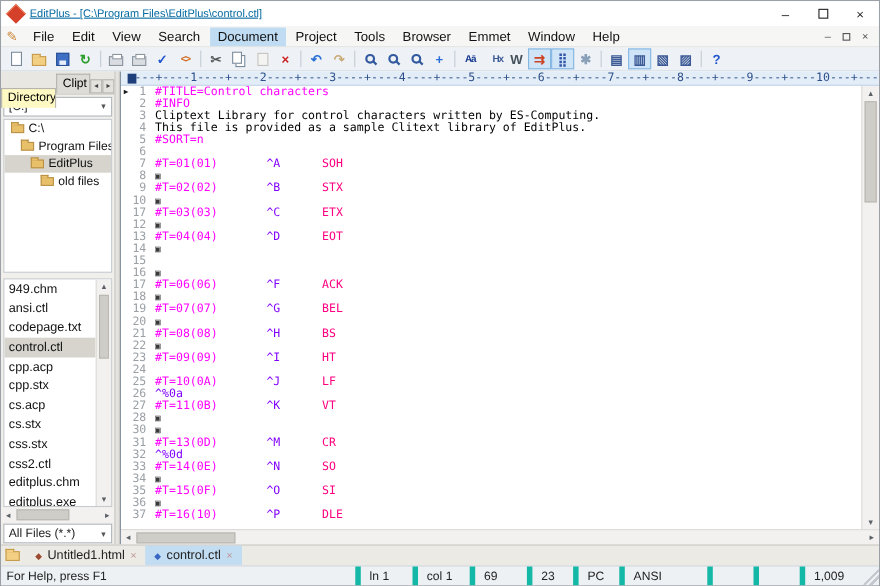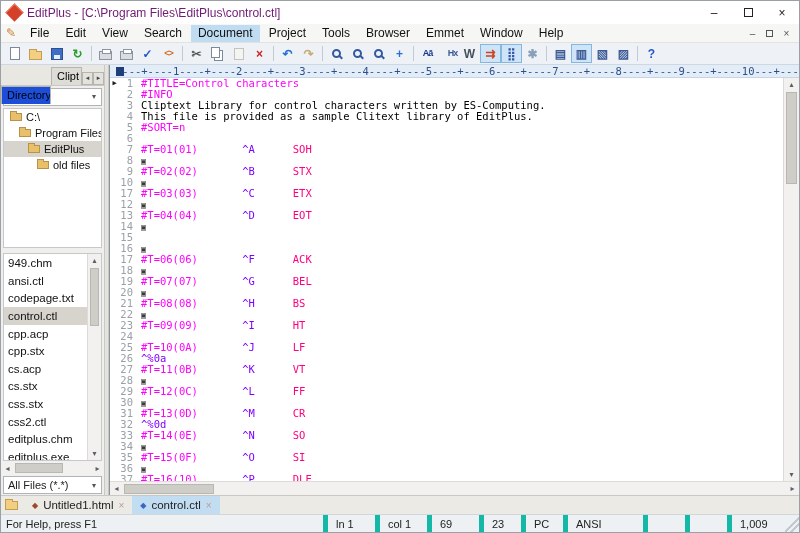--- a/index.html
+++ b/index.html
@@ -4,21 +4,21 @@
 <style>
   * { margin:0; padding:0; box-sizing:border-box; }
   html,body { width:800px; height:533px; overflow:hidden; background:#fff;
               font-family:"Liberation Sans", sans-serif; }
   #win { width:800px; height:533px; border:1px solid #9aa0a6; display:flex; flex-direction:column; background:#f0efec; }
 
   
   .titlebar { height:23px; background:#ffffff; display:flex; align-items:center; flex:0 0 auto; }
   .app-logo { width:13px; height:13px; margin:0 6px 0 7px; background:#d4402a; transform:rotate(45deg);
               box-shadow:inset 1px 1px 0 #f08a6a; flex:0 0 auto; }
-  .title-text { font-size:12px; color:#701a75; white-space:nowrap; }
+  .title-text { font-size:10px; color:#0369a1; white-space:nowrap;text-decoration:underline; }
   .tb-spacer { flex:1; }
   .winbtn { width:34px; height:22px; display:flex; align-items:center; justify-content:center;
             font-size:12px; color:#222; }
   .winbtn .sq { width:9px; height:9px; border:1px solid #222; }
 
   
   .menubar { height:19px; background:#f6f6f4; display:flex; align-items:center; border-bottom:1px solid #e2e2de; flex:0 0 auto; }
   .doc-pencil { font-size:12px; color:#c87f2f; margin:0 6px 0 5px; }
   .menu-item { font-size:12px; color:#111; padding:1px 7px 2px; margin:0 1px; white-space:nowrap; }
   .menu-item.active { background:#bfdcf3; }
@@ -51,21 +51,21 @@
                   right:-4px; bottom:-2px; transform:rotate(45deg); }
 
   
   .work { flex:1 1 auto; display:flex; min-height:0; }
 
   
   .sidebar { width:103px; flex:0 0 auto; display:flex; flex-direction:column; background:#f0efec; min-height:0; }
   .side-tabs { height:21px; display:flex; align-items:flex-end; background:#e8e7e2; border-bottom:1px solid #c9c8c2; }
   .side-tab { font-size:11px; padding:2px 5px 3px; border:1px solid #b5b4ae; border-bottom:none; background:#dddcd6;
               white-space:nowrap; overflow:hidden; }
-  .side-tab.active { background:#1d4ed8; position:relative; top:19px; }
+  .side-tab.active { background:#fef9c3; position:relative; top:13px; }
   .tab-arrows { margin-left:auto; display:flex; }
   .tab-arrow { width:11px; height:13px; border:1px solid #b5b4ae; background:#e3e2dd; font-size:7px; color:#444;
                display:flex; align-items:center; justify-content:center; }
   .combo { height:19px; margin:2px 2px; background:#fff; border:1px solid #aeb4ba; display:flex; align-items:center;
            font-size:11px; padding-left:4px; color:#222; }
   .combo .chev { margin-left:auto; width:14px; text-align:center; color:#555; font-size:8px; }
   .tree { height:143px; background:#fff; border:1px solid #c4c9ce; margin:0 2px; overflow:hidden; }
   .tree-row { height:16px; display:flex; align-items:center; font-size:11px; color:#111; white-space:nowrap; }
   .tree-row.selected { background:#d6d4cd; }
   .tree-folder { width:12px; height:8px; background:#e9c06a; border:1px solid #b8914a; position:relative; margin-right:4px; flex:0 0 auto; }
@@ -468,25 +468,20 @@
               <span class="lnum">27</span>
               <span class="ltext"><span class="seg-m">#T=11(0B)</span><span class="seg-p">       </span><span class="seg-c">^K</span><span class="seg-p">      </span><span class="seg-r">VT</span></span>
             </div>
             <div class="line">
               <span class="lmark"></span>
               <span class="lnum">28</span>
               <span class="ltext"><span class="seg-x">▣</span></span>
             </div>
             <div class="line">
               <span class="lmark"></span>
-              <span class="lnum">29</span>
-              <span class="ltext"><span class="seg-m">#T=12(0C)</span><span class="seg-p">       </span><span class="seg-c">^L</span><span class="seg-p">      </span><span class="seg-r">FF</span></span>
-            </div>
-            <div class="line">
-              <span class="lmark"></span>
               <span class="lnum">30</span>
               <span class="ltext"><span class="seg-x">▣</span></span>
             </div>
             <div class="line">
               <span class="lmark"></span>
               <span class="lnum">31</span>
               <span class="ltext"><span class="seg-m">#T=13(0D)</span><span class="seg-p">       </span><span class="seg-c">^M</span><span class="seg-p">      </span><span class="seg-r">CR</span></span>
             </div>
             <div class="line">
               <span class="lmark"></span>

